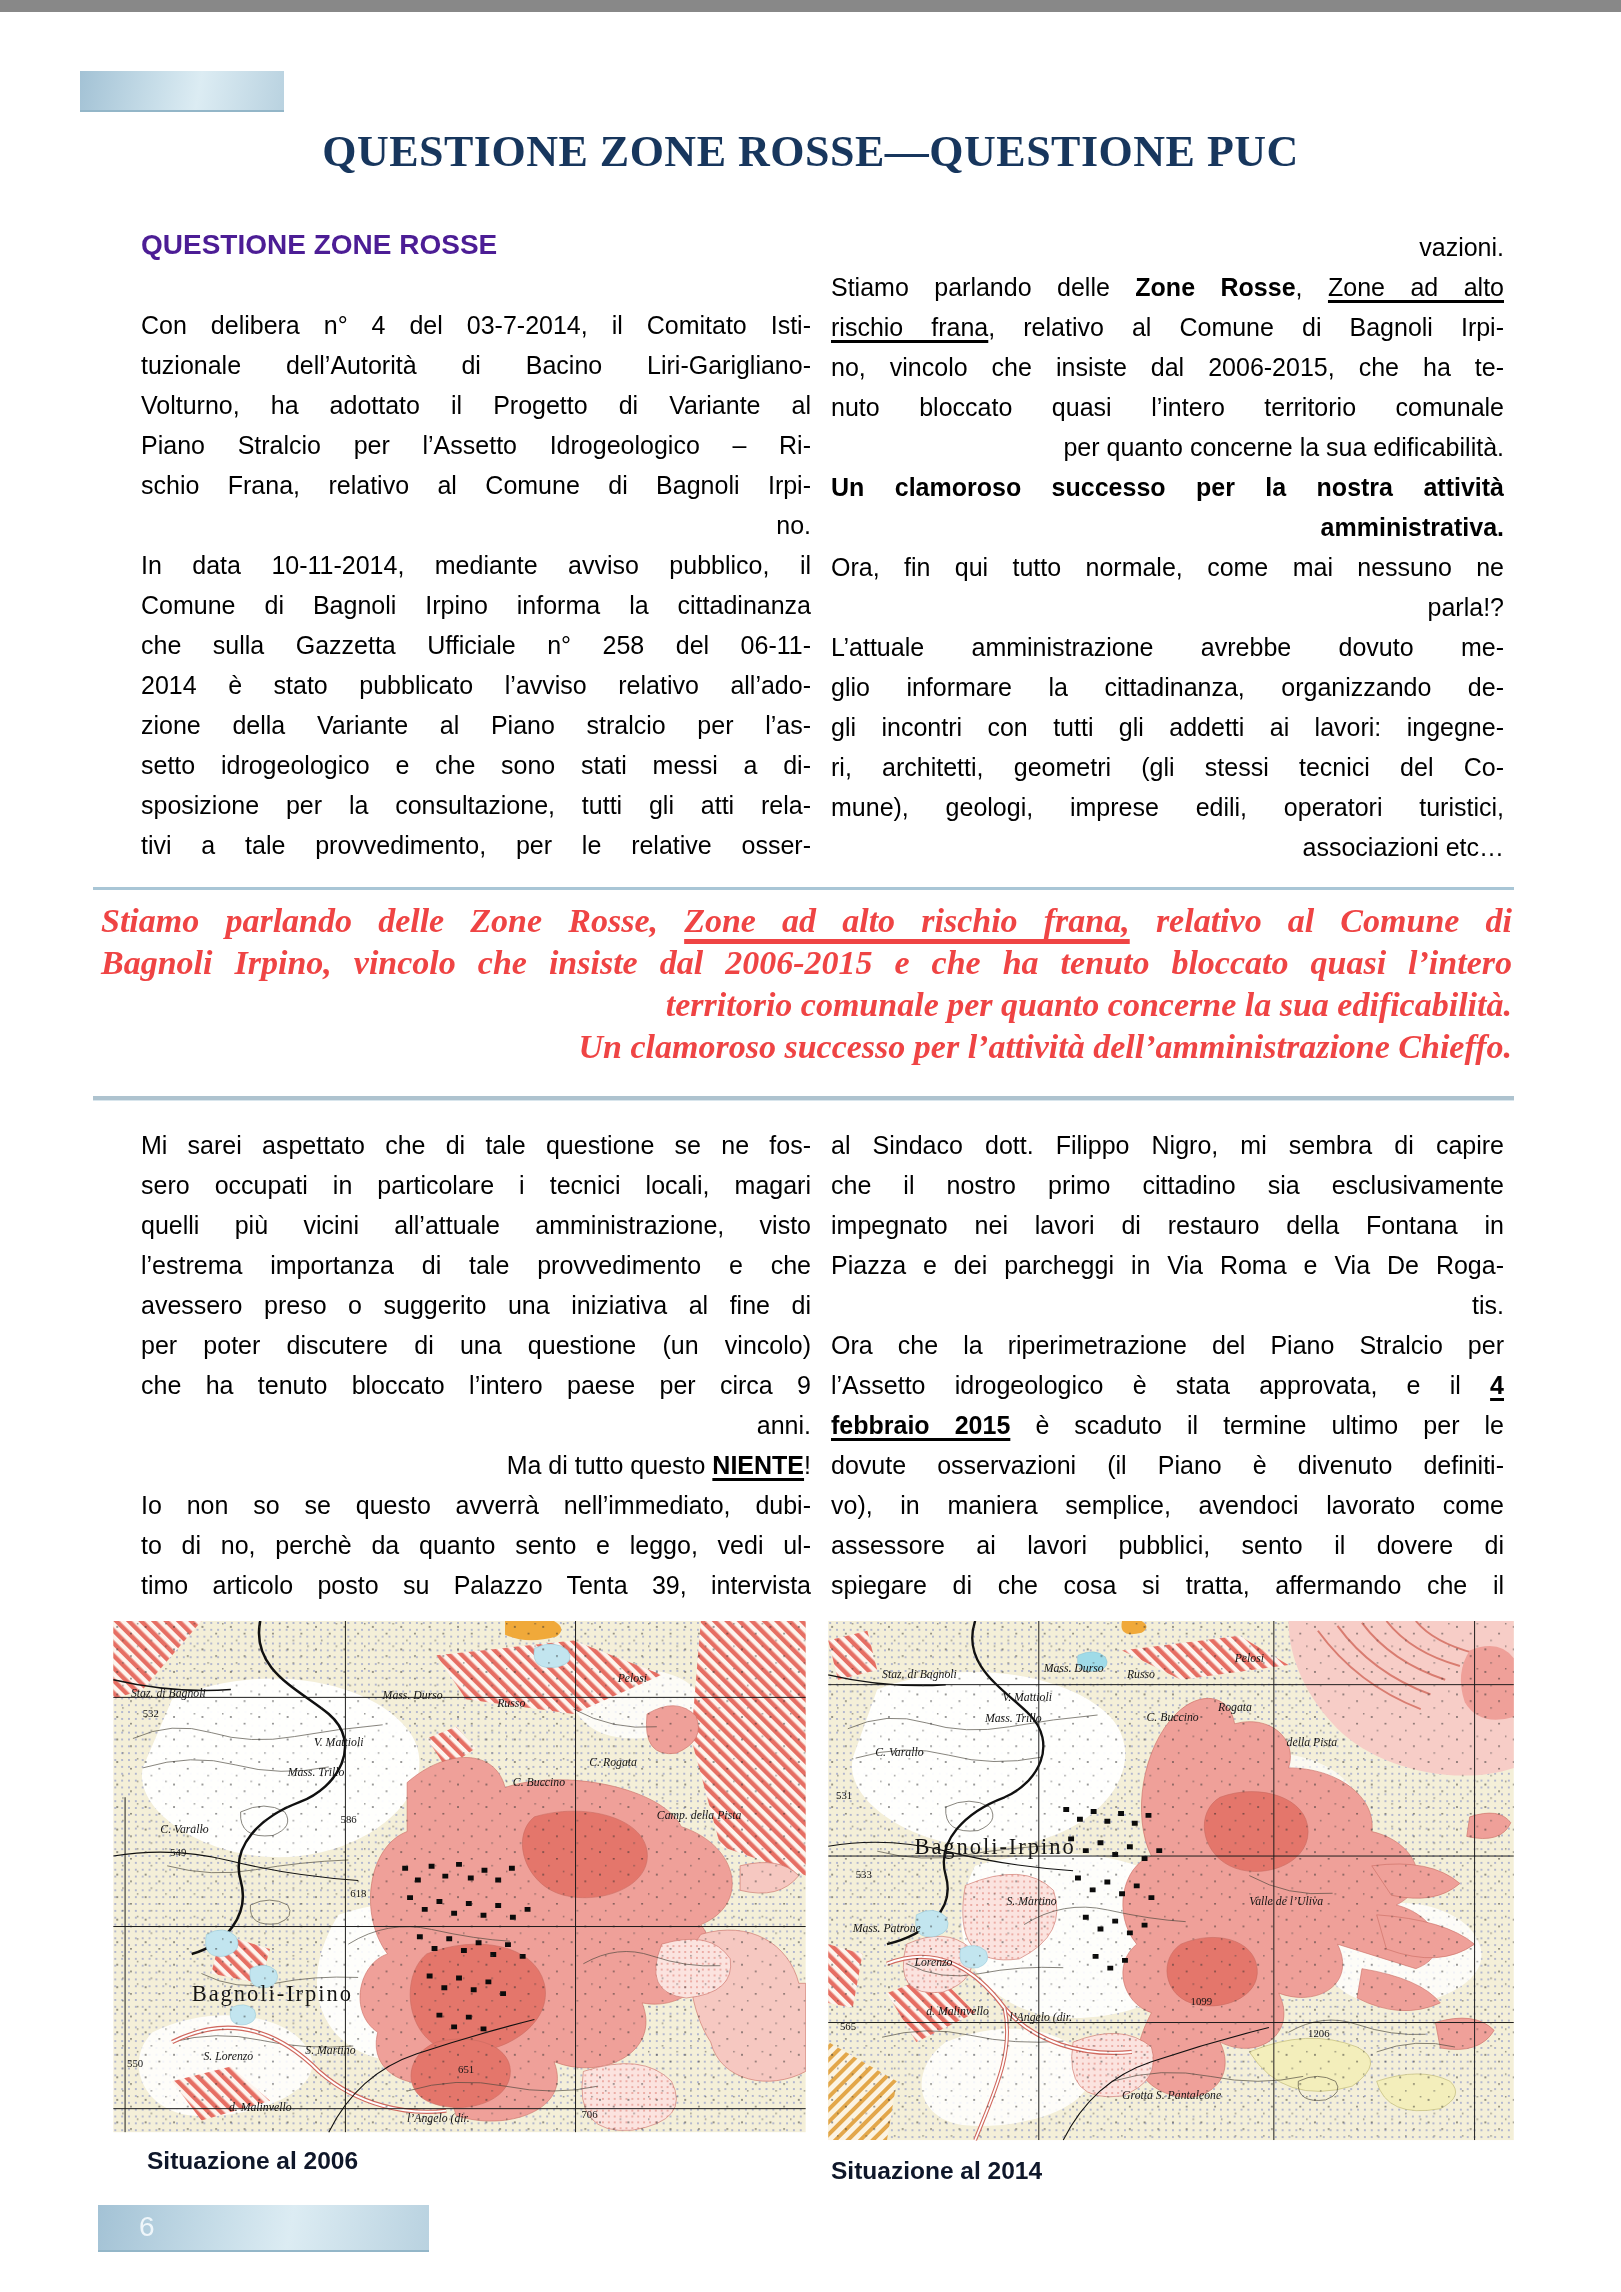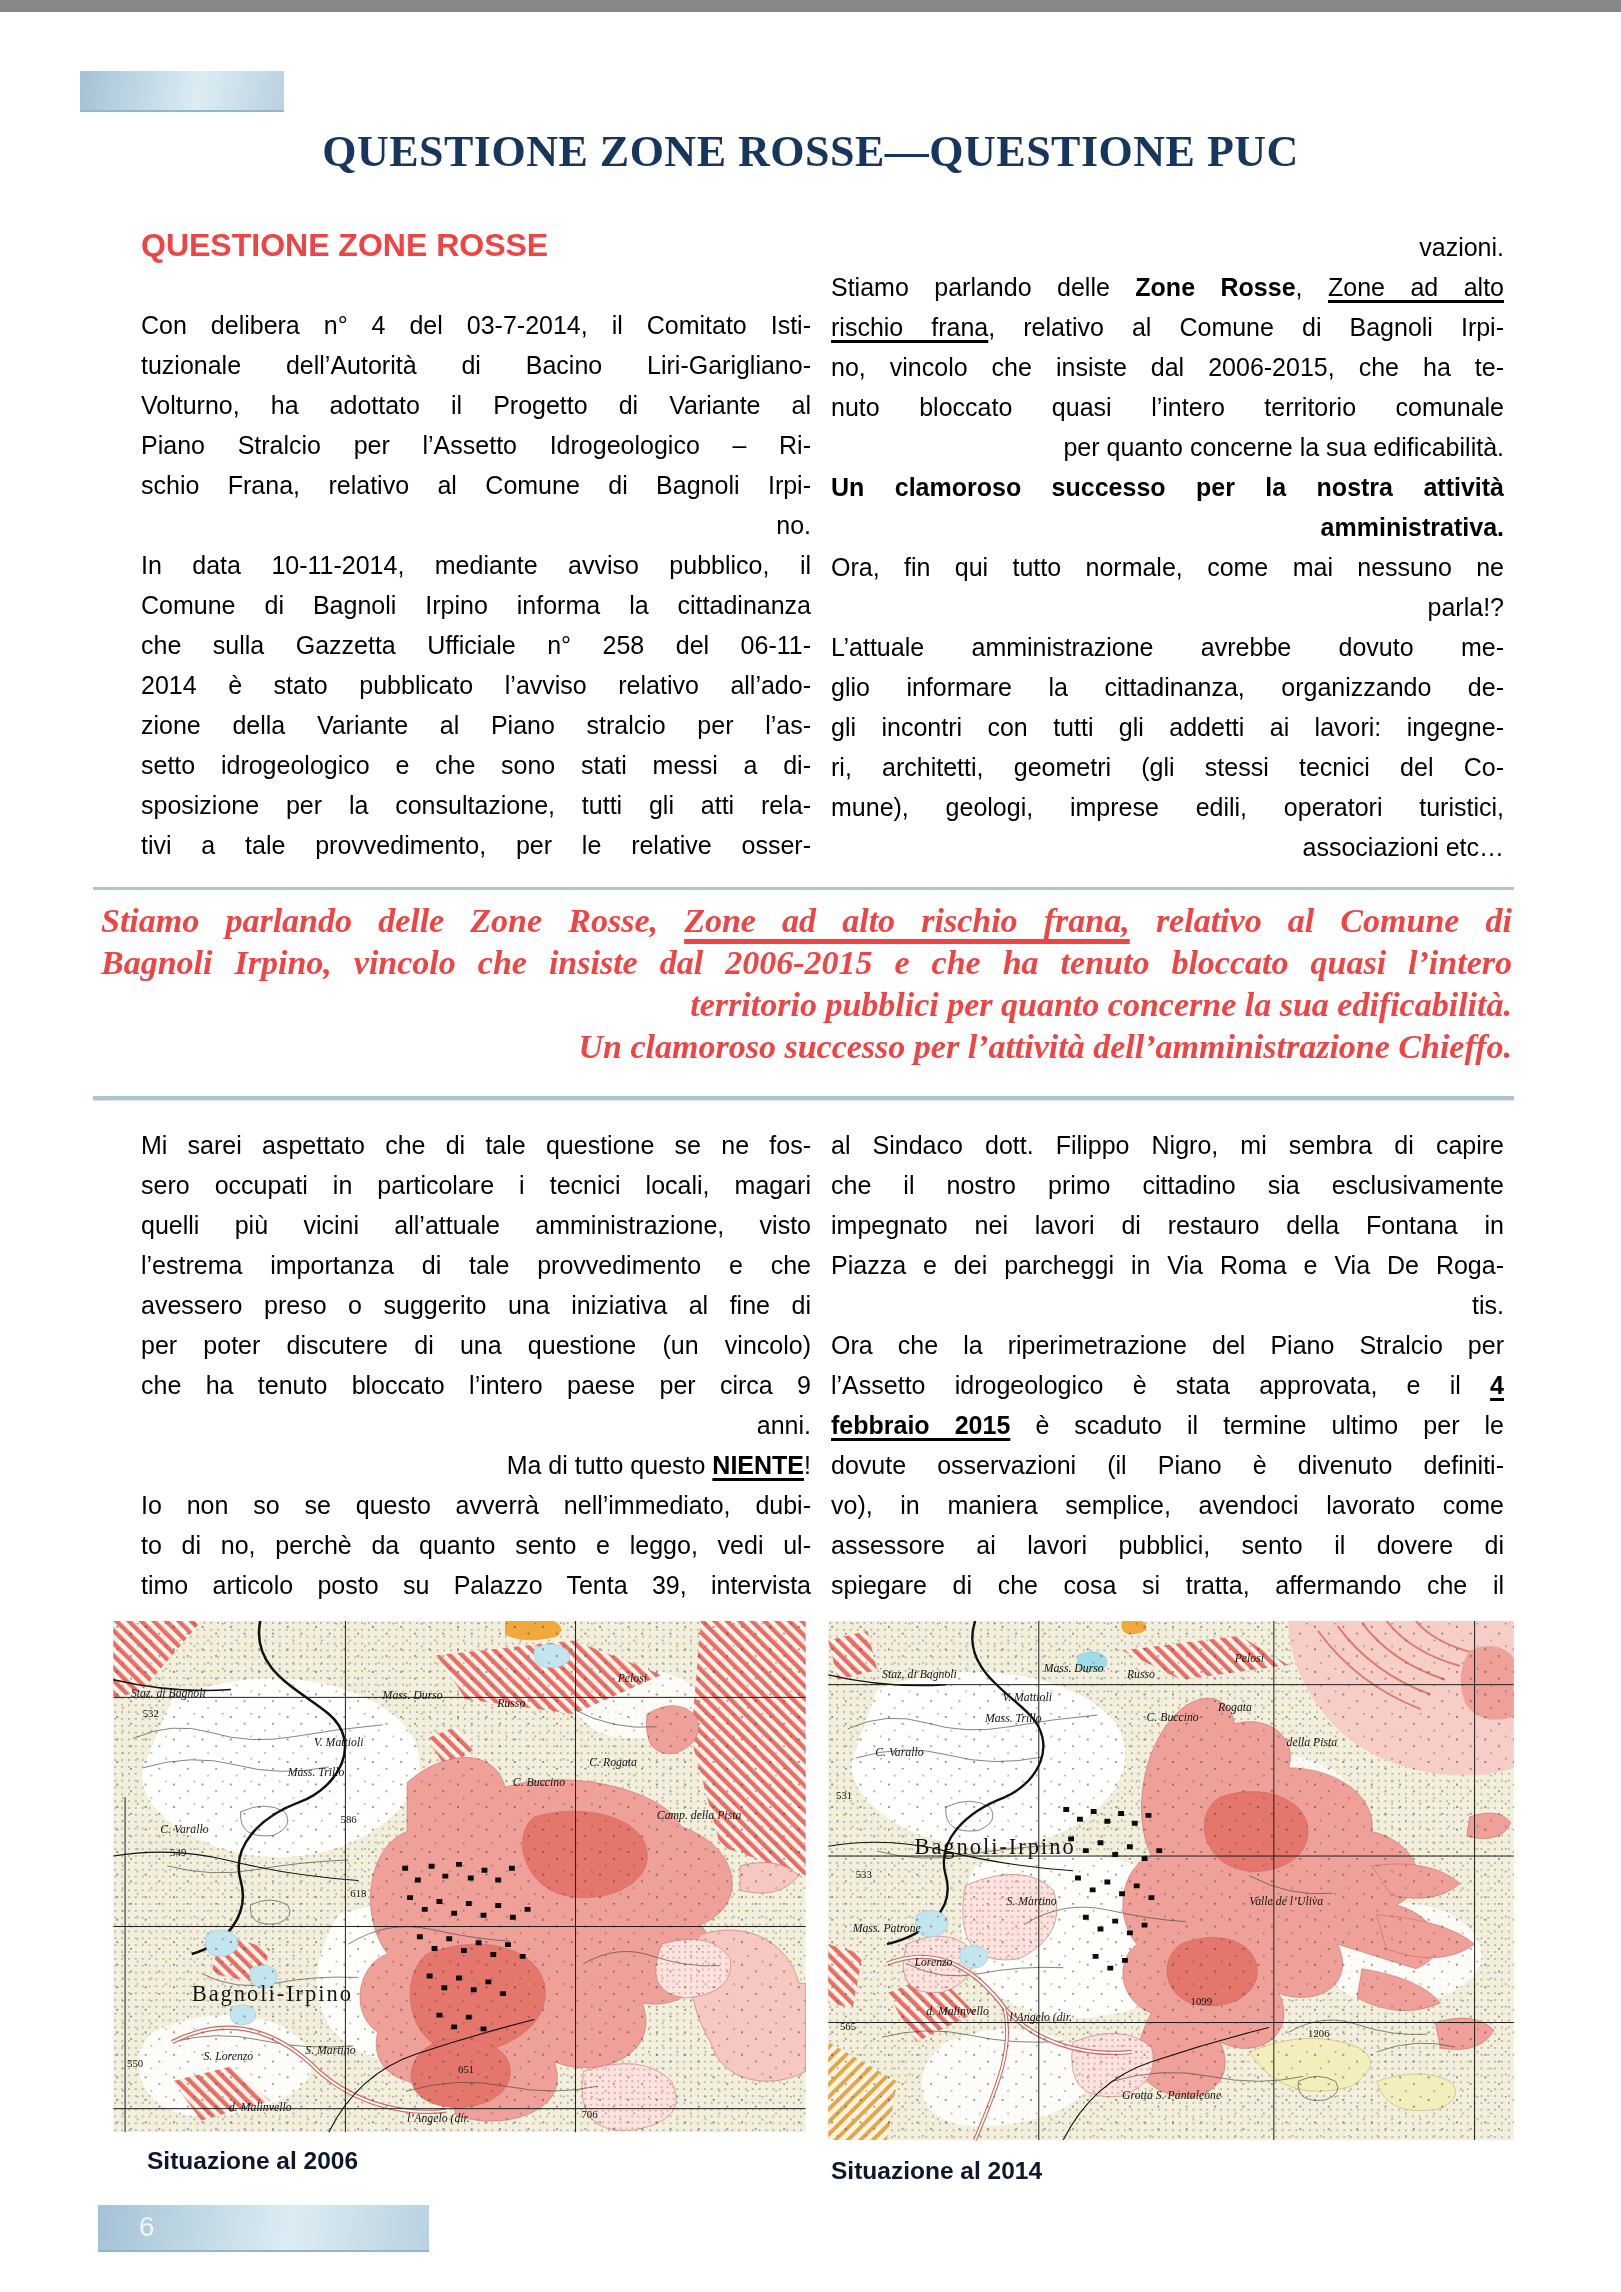--- a/index.html
+++ b/index.html
@@ -6,21 +6,21 @@
   .page{position:relative;width:1621px;height:2293px;background:#ffffff;margin:12px auto;
         font-family:"Liberation Sans",sans-serif;color:#000;overflow:hidden;}
   .bar{position:absolute;background:linear-gradient(100deg,#a3c2d5 0%,#c8dee9 38%,#dcecf3 58%,#b9d2e0 100%);
        border-bottom:2px solid #93b6c8;}
   .bar.top{left:80px;top:59px;width:204px;height:39px;}
   .bar.bottom{left:98px;top:2193px;width:331px;height:45px;}
   .pagenum{color:#eff6fa;font-size:28px;line-height:43px;padding-left:41px;}
   .title{position:absolute;left:0;top:114px;width:100%;text-align:center;
          font-family:"Liberation Serif",serif;font-weight:bold;font-size:44px;
          color:#17365d;letter-spacing:0.5px;}
-  .red-heading{font-weight:bold;font-size:32px;color:#ef4444;line-height:40px;}
+  .red-heading{font-weight:bold;font-size:28px;color:#4c1d95;line-height:40px;}
   .spacer{height:40px;}
   .col{position:absolute;font-size:25px;}
   .c1l{left:141px;top:213px;width:670px;}
   .c1r{left:831px;top:215px;width:673px;}
   .c2l{left:141px;top:1113px;width:670px;}
   .c2r{left:831px;top:1113px;width:673px;}
   .tl{line-height:40px;text-align:right;}
   .tl.j{text-align:justify;text-align-last:justify;}
   .b{font-weight:bold;}
   .u{text-decoration:underline;text-decoration-thickness:2.5px;text-underline-offset:3.9px;}
@@ -93,21 +93,21 @@
         <div class="tl"><span>associazioni etc…</span></div>
       </div>
   </div>
 
   <div class="rule r1"></div>
 
   <div class="quote">
     <div>
         <div class="tl j"><span>Stiamo parlando delle Zone Rosse, </span><span class="u">Zone ad alto rischio frana,</span><span> relativo al Comune di</span></div>
         <div class="tl j"><span>Bagnoli Irpino, vincolo che insiste dal 2006-2015 e che ha tenuto bloccato quasi l’intero</span></div>
-        <div class="tl"><span>territorio pubblici per quanto concerne la sua edificabilità.</span></div>
+        <div class="tl"><span>territorio comunale per quanto concerne la sua edificabilità.</span></div>
         <div class="tl"><span>Un clamoroso successo per l’attività dell’amministrazione Chieffo.</span></div>
       </div>
   </div>
 
   <div class="rule r2"></div>
 
   <div class="col c2l">
     <div>
         <div class="tl j"><span>Mi sarei aspettato che di tale questione se ne fos-</span></div>
         <div class="tl j"><span>sero occupati in particolare i tecnici locali, magari</span></div>

